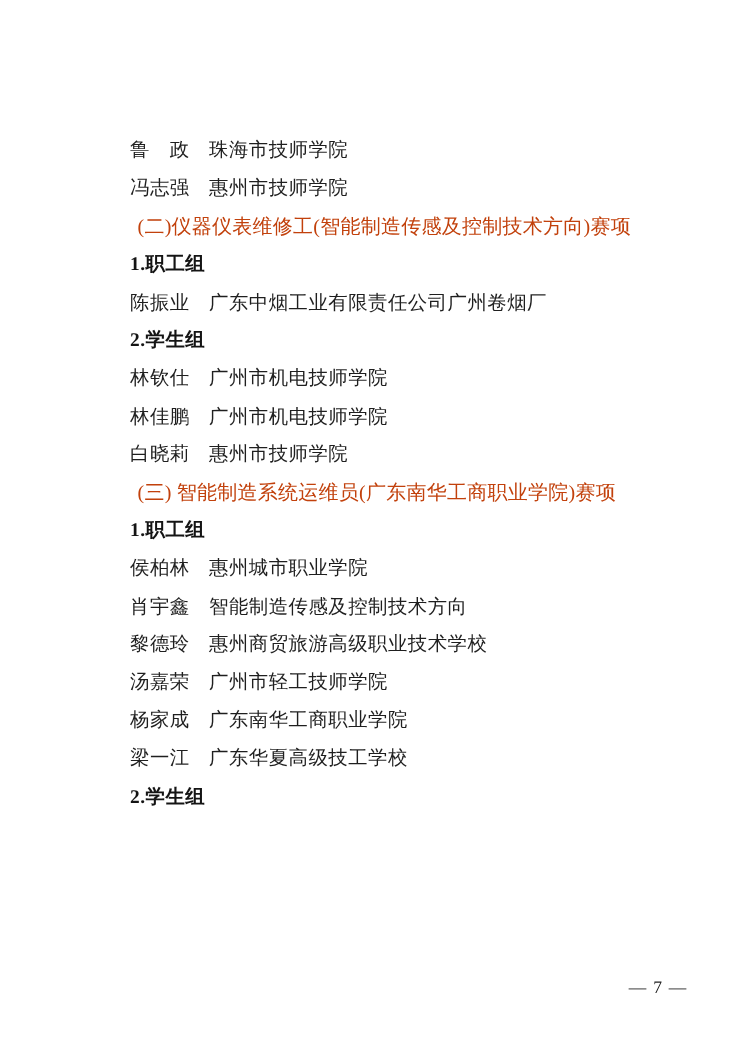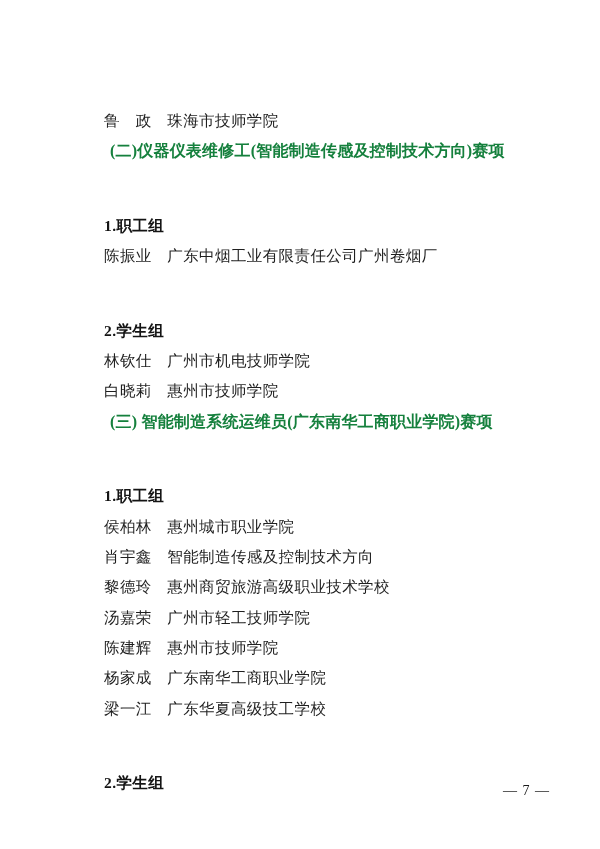--- a/index.html
+++ b/index.html
@@ -31,31 +31,30 @@
     letter-spacing: 0.4px;
   }
   .entry .name {
     display: inline-block;
     min-width: 48px;
   }
   .entry .org {
     margin-left: 11px;
   }
   .h-section {
-    font-weight: bold;
+    font-weight: normal;
     padding-left: 6px;
     font-size: 16px;
     letter-spacing: 0.2px;
-    color: #15803d;
+    color: #c2410c;
   }
   .h-group {
     font-weight: bold;
     font-size: 15.5px;
     color: #141414;
-    margin-top: 44px;
   }
   .page-number {
     position: absolute;
     top: 783px;
     right: 74px;
     font-size: 14px;
     letter-spacing: 1px;
     color: #1a1a1a;
     font-family: "Liberation Serif", "DejaVu Serif", serif;
   }
@@ -64,20 +63,24 @@
 <body>
 
 <div class="page">
   <div class="content">
 
     <div class="line entry">
       <span class="name">鲁　政</span>
       <span class="org">珠海市技师学院</span>
     </div>
 
+    <div class="line entry">
+      <span class="name">冯志强</span>
+      <span class="org">惠州市技师学院</span>
+    </div>
 
     <div class="line h-section">
       <span>(二)仪器仪表维修工(智能制造传感及控制技术方向)赛项</span>
     </div>
 
     <div class="line h-group">
       <span>1.职工组</span>
     </div>
 
     <div class="line entry">
@@ -88,20 +91,24 @@
 
     <div class="line h-group">
       <span>2.学生组</span>
     </div>
 
     <div class="line entry">
       <span class="name">林钦仕</span>
       <span class="org">广州市机电技师学院</span>
     </div>
 
+    <div class="line entry">
+      <span class="name">林佳鹏</span>
+      <span class="org">广州市机电技师学院</span>
+    </div>
 
     <div class="line entry">
       <span class="name">白晓莉</span>
       <span class="org">惠州市技师学院</span>
     </div>
 
 
     <div class="line h-section">
       <span>(三) 智能制造系统运维员(广东南华工商职业学院)赛项</span>
     </div>
@@ -124,24 +131,20 @@
     <div class="line entry">
       <span class="name">黎德玲</span>
       <span class="org">惠州商贸旅游高级职业技术学校</span>
     </div>
 
     <div class="line entry">
       <span class="name">汤嘉荣</span>
       <span class="org">广州市轻工技师学院</span>
     </div>
 
-    <div class="line entry">
-      <span class="name">陈建辉</span>
-      <span class="org">惠州市技师学院</span>
-    </div>
 
     <div class="line entry">
       <span class="name">杨家成</span>
       <span class="org">广东南华工商职业学院</span>
     </div>
 
     <div class="line entry">
       <span class="name">梁一江</span>
       <span class="org">广东华夏高级技工学校</span>
     </div>

